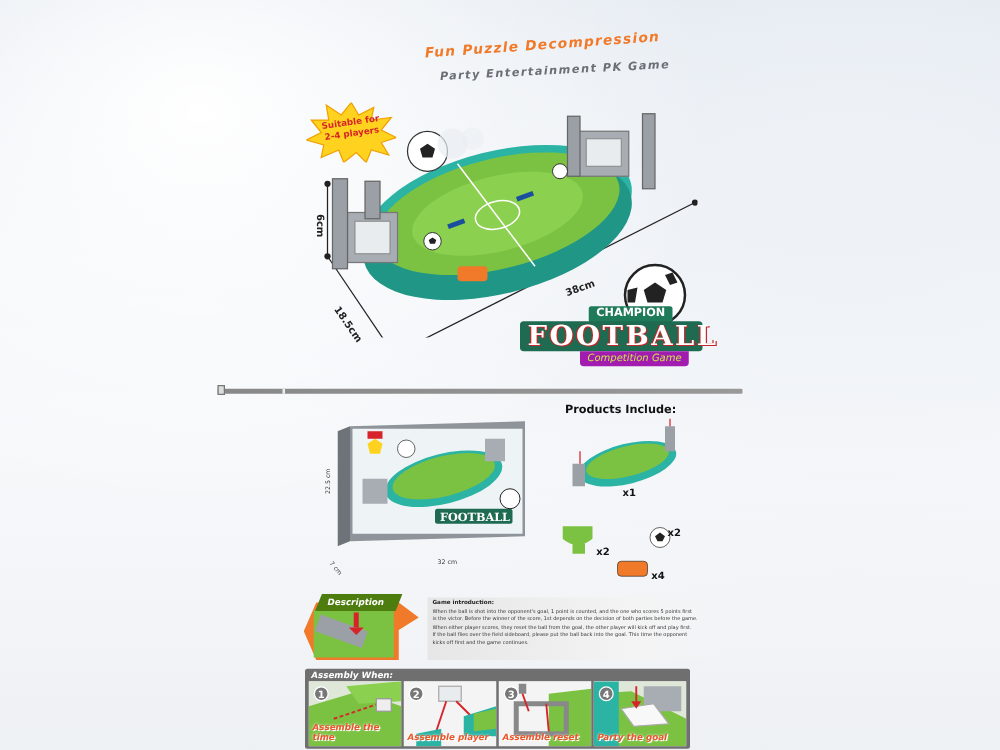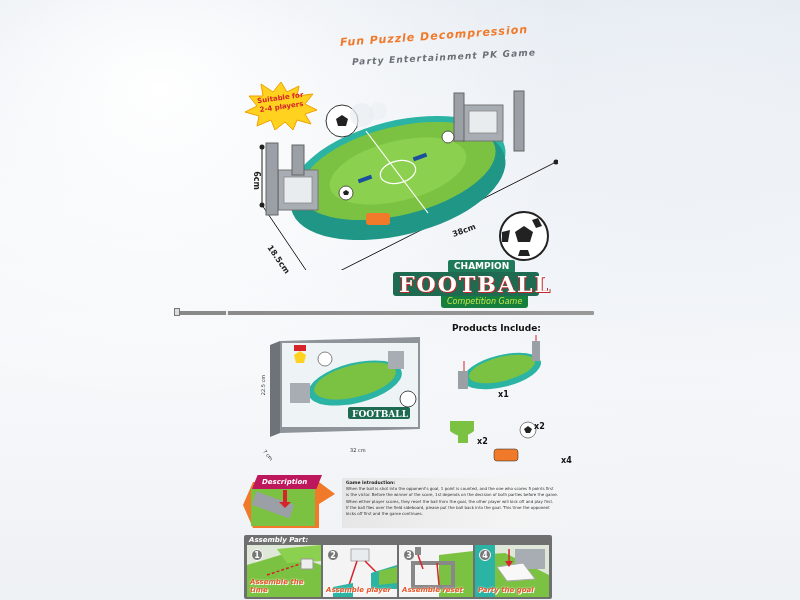--- a/index.html
+++ b/index.html
@@ -36,36 +36,36 @@
   .toy { left: 258px; top: 85px; width: 300px; height: 185px; }
   .toy svg { width: 100%; height: 100%; }
 
   
   .dim { font-size: 8px; color: #222; font-weight: bold; }
   .dim-6cm { left: 247px; top: 176px; transform: rotate(90deg); }
   .dim-185 { left: 262px; top: 255px; transform: rotate(55deg); }
   .dim-38 { left: 452px; top: 226px; transform: rotate(-20deg); }
 
   
-  .logo { left: 393px; top: 245px; width: 150px; height: 60px; margin-top: 15px; }
+  .logo { left: 416px; top: 245px; width: 150px; height: 60px; }
   .logo-champion {
     position: absolute; left: 55px; top: 0; height: 13px; padding: 0 6px;
     background: #1f7a5a; color: #fff; font-size: 9px; font-weight: bold; line-height: 13px;
     border-radius: 2px;
   }
   .logo-main {
     position: absolute; left: 0; top: 12px; height: 24px; padding: 0 6px; width: 146px;
     background: #1e6b52; border-radius: 3px;
     color: #fff; font-size: 22px; font-weight: bold; line-height: 24px; letter-spacing: 2px;
     text-shadow: 1px 1px 0 #c0282a, -1px 0 0 #c0282a;
     font-family: "DejaVu Serif", serif;
   }
   .logo-sub {
     position: absolute; left: 48px; top: 36px; height: 12px; padding: 0 6px;
-    background: #15803d; color: #c7e64a; font-size: 8px; line-height: 12px; font-style: italic;
+    background: #a21caf; color: #c7e64a; font-size: 8px; line-height: 12px; font-style: italic;
     border-radius: 0 0 3px 3px;
   }
   .logo-ball { left: 498px; top: 210px; width: 52px; height: 52px; }
 
   
   .divider {
     left: 174px; top: 311px; width: 420px; height: 4px;
     background: linear-gradient(90deg, #888 0%, #999 100%); border-radius: 1px;
   }
   .divider-cap { left: 174px; top: 308px; width: 6px; height: 8px; border: 1px solid #777; background: #ddd; }
@@ -81,26 +81,26 @@
 
   
   .products-title {
     left: 452px; top: 323px; font-size: 9px; font-weight: bold; color: #111;
   }
   .products { left: 450px; top: 333px; width: 110px; height: 135px; }
   .qty { font-size: 8px; font-weight: bold; color: #111; }
   .q1 { left: 498px; top: 390px; }
   .q2 { left: 534px; top: 422px; }
   .q3 { left: 477px; top: 437px; }
-  .q4 { left: 521px; top: 456px; margin-left: 40px; }
+  .q4 { left: 521px; top: 456px; }
 
   
   .desc-badge {
     left: 252px; top: 475px; width: 70px; height: 14px;
-    background: #be185d; color: #fff; font-size: 7px; font-weight: bold; font-style: italic;
+    background: #4d7c0f; color: #fff; font-size: 7px; font-weight: bold; font-style: italic;
     padding-left: 10px; line-height: 14px; clip-path: polygon(8% 0,100% 0,92% 100%,0 100%);
   }
   .desc-hex { left: 243px; top: 480px; width: 92px; height: 50px; }
   .desc-hex svg { width: 100%; height: 100%; }
   .intro-box {
     left: 342px; top: 478px; width: 236px; height: 50px;
     background: linear-gradient(90deg, #e6e6e6 0%, #f4f4f4 70%, rgba(255,255,255,0) 100%);
     padding: 2px 4px;
   }
   .intro-title { font-size: 4.5px; font-weight: bold; color: #222; line-height: 6px; }
@@ -266,21 +266,21 @@
 <div class="abs intro-box">
   <div class="intro-title">Game introduction:</div>
   <div class="intro-line">When the ball is shot into the opponent's goal, 1 point is counted, and the one who scores 5 points first</div>
   <div class="intro-line">is the victor. Before the winner of the score, 1st depends on the decision of both parties before the game.</div>
   <div class="intro-line">When either player scores, they reset the ball from the goal, the other player will kick off and play first.</div>
   <div class="intro-line">If the ball flies over the field sideboard, please put the ball back into the goal. This time the opponent</div>
   <div class="intro-line">kicks off first and the game continues.</div>
 </div>
 
 <div class="abs assembly">
-  <div class="assembly-title">Assembly Part:</div>
+  <div class="assembly-title">Assembly When:</div>
   <div class="steps">
     <div class="step">
       <svg viewBox="0 0 74 52" preserveAspectRatio="none">
         <rect x="0" y="0" width="74" height="52" fill="#dfe8d8"></rect>
         <polygon points="0,20 40,8 74,20 74,52 0,52" fill="#7cc242"></polygon>
         <polygon points="30,4 74,0 74,16 40,18" fill="#8bd04e"></polygon>
         <line x1="20" y1="30" x2="56" y2="18" stroke="#d6242a" stroke-width="1.5" stroke-dasharray="3,2"></line>
         <rect x="54" y="14" width="12" height="10" fill="#eee" stroke="#999"></rect>
       </svg>
       <div class="step-num">1</div>

